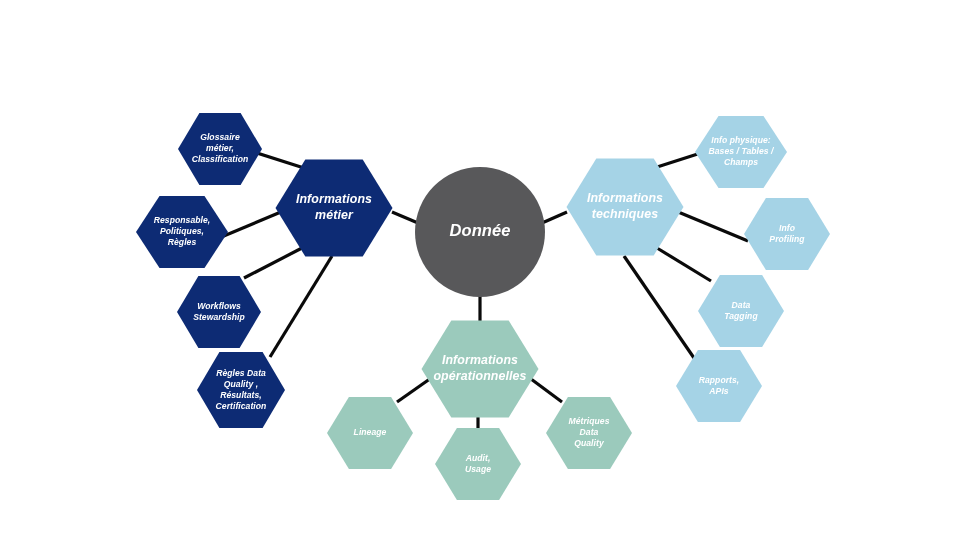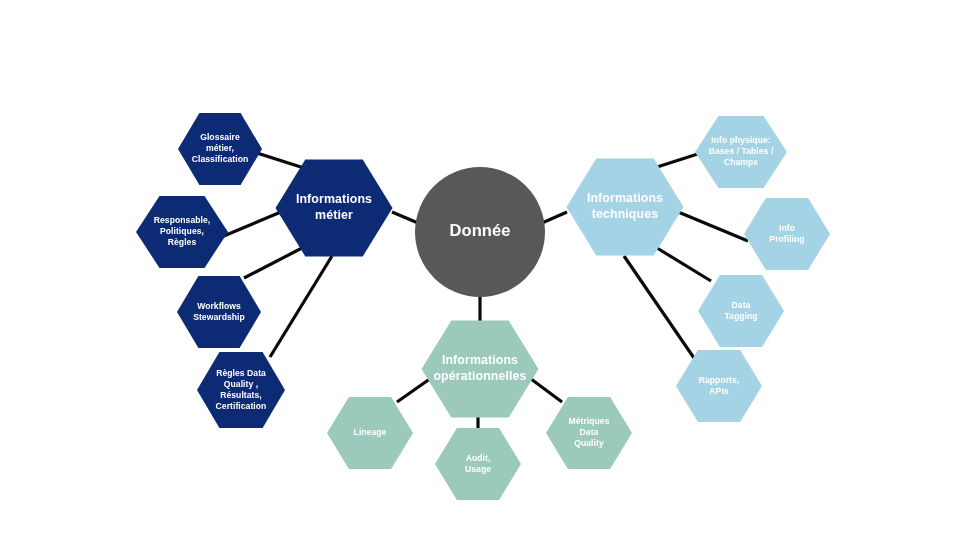--- a/index.html
+++ b/index.html
@@ -12,20 +12,21 @@
     width: 960px;
     height: 540px;
     overflow: hidden;
     font-family: "Liberation Sans", sans-serif;
   }
   #diagram-root {
     position: relative;
     width: 960px;
     height: 540px;
     background: #ffffff;
+    font-style: italic;
   }
   svg#mindmap {
     display: block;
     width: 960px;
     height: 540px;
   }
   .connector {
     stroke: #0a0a0a;
     stroke-width: 3.2;
     stroke-linecap: butt;

